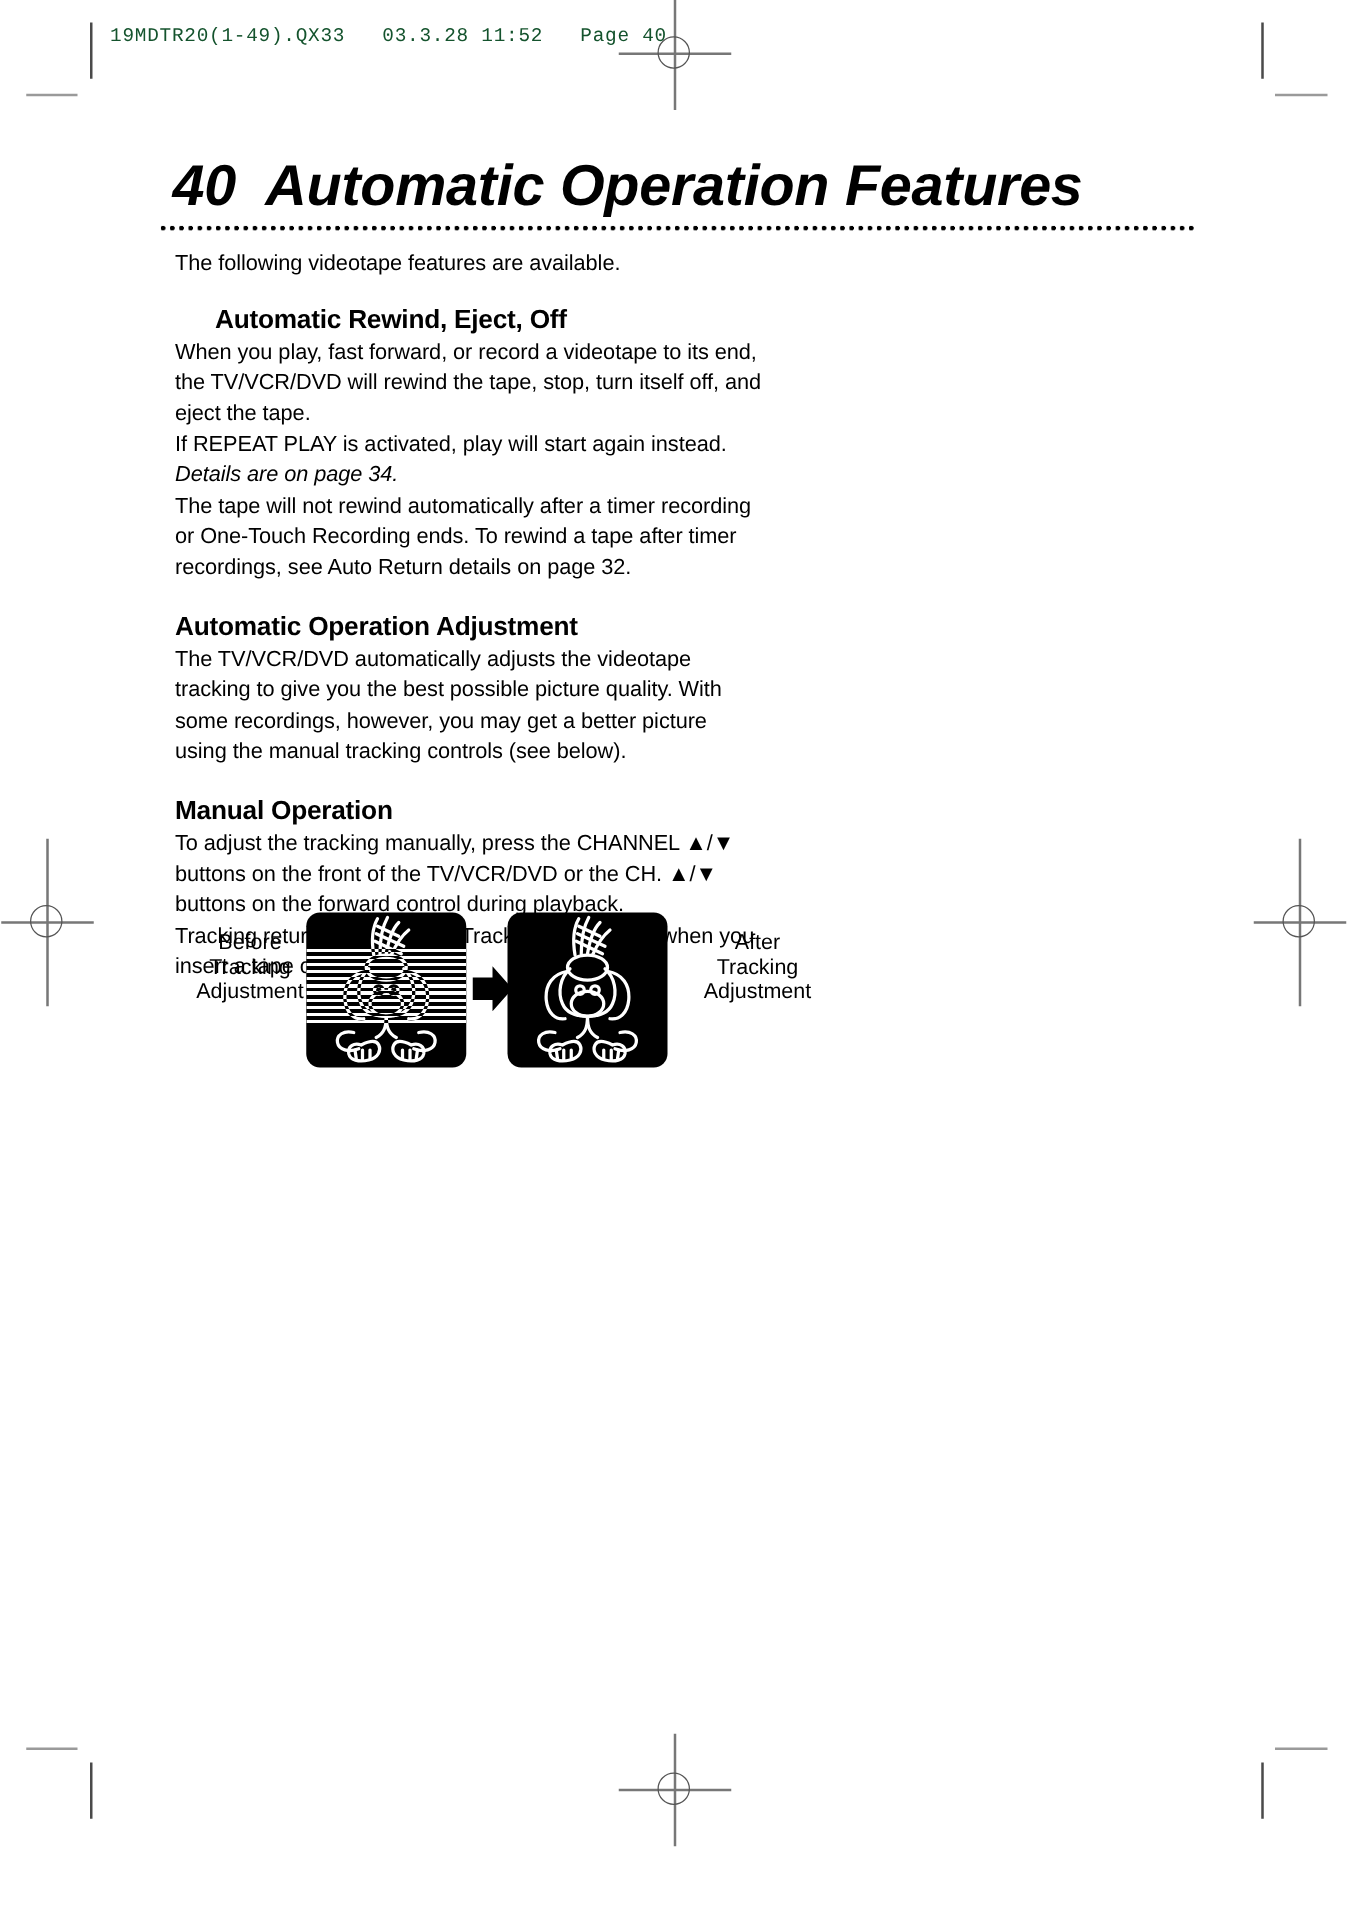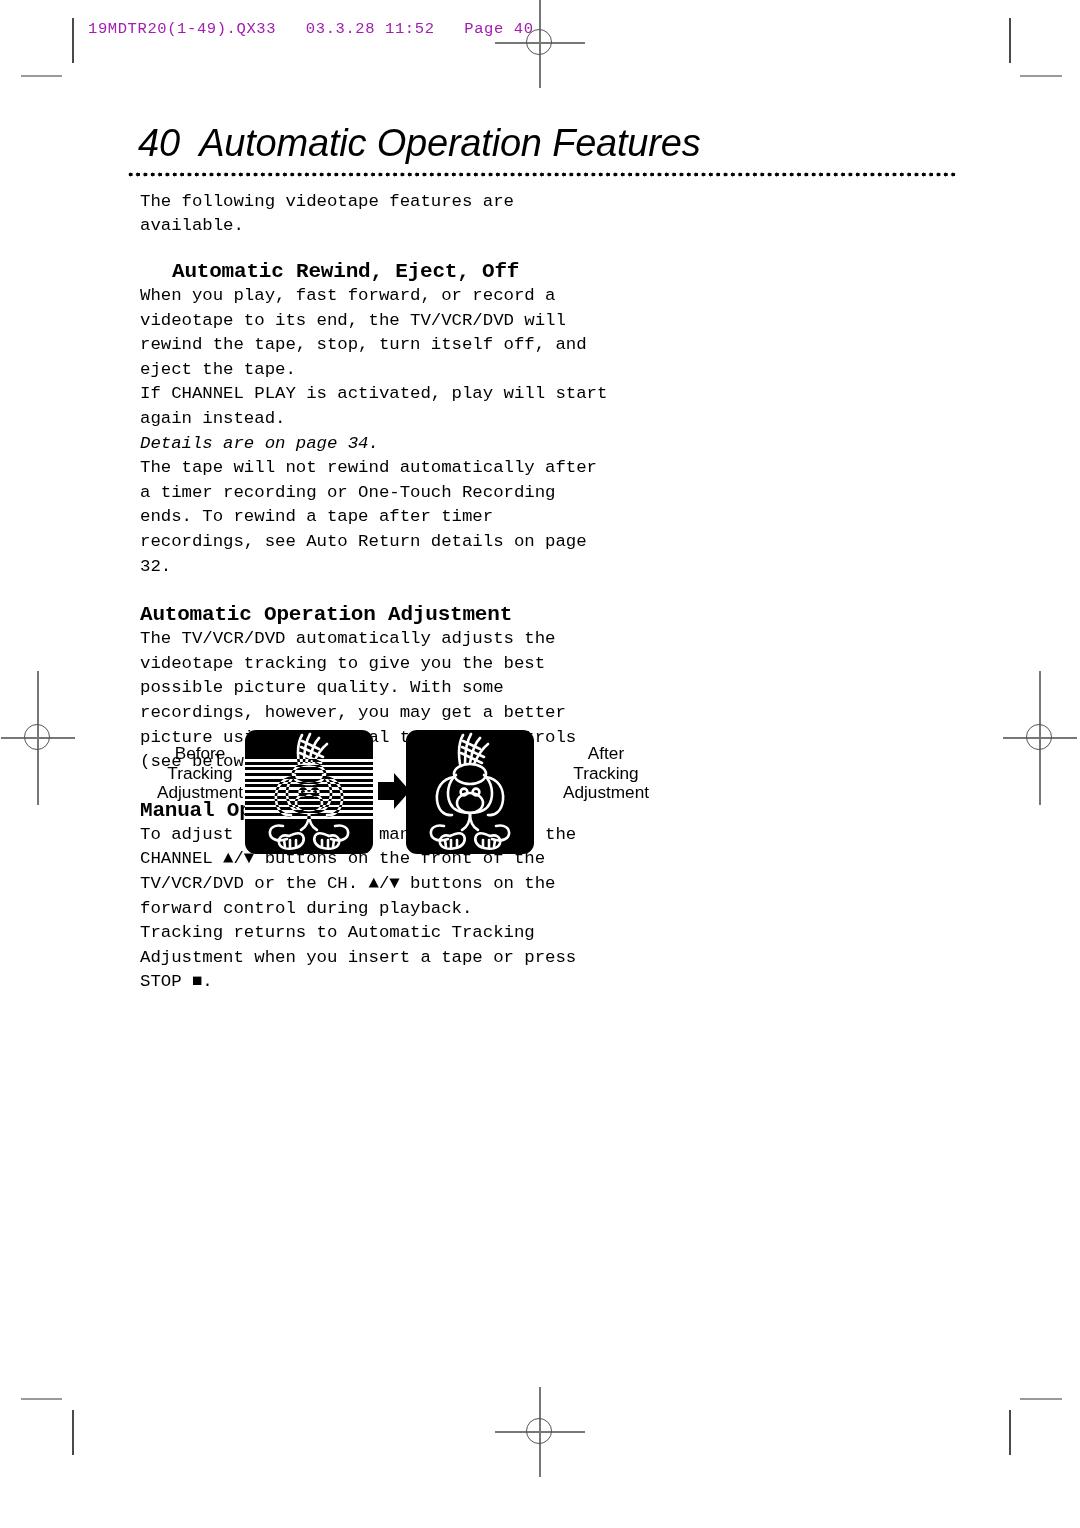--- a/index.html
+++ b/index.html
@@ -57,54 +57,53 @@
 
   
   .slug {
     position: absolute;
     left: 88px;
     top: 20px;
     font-family: "Liberation Mono", monospace;
     font-size: 15.5px;
     letter-spacing: 0.6px;
     white-space: pre;
-    color: #a21caf;
+    color: #14532d;
   }
 
   
   .content {
     position: absolute;
     left: 128px;
     top: 124px;
     width: 830px;
   }
 
   .page-title {
-    font-size: 38px;
-    font-weight: normal;
+    font-size: 46px;
+    font-weight: bold;
     font-style: italic;
     letter-spacing: -0.2px;
     line-height: 1.05;
     margin: 0 0 8px 10px;
     white-space: pre;
   }
 
   .dot-rule {
     width: 828px;
     height: 5px;
     margin-bottom: 13px;
     background-image: radial-gradient(circle at 2.5px 2.5px, #000 1.9px, transparent 2.1px);
     background-size: 7.35px 5px;
     background-repeat: repeat-x;
   }
 
   .body-col {
     margin-left: 12px;
     width: 470px;
-    font-family: Liberation Mono, monospace;
   }
 
   p.body {
     margin: 0;
     font-size: 17.4px;
     line-height: 24.6px;
     letter-spacing: -0.05px;
   }
   p.body.note { font-style: italic; }
 
@@ -214,21 +213,21 @@
   <h1 class="page-title">40  Automatic Operation Features</h1>
 
   <div class="dot-rule"></div>
 
   <div class="body-col">
 
     <p class="body">The following videotape features are available.</p>
 
     <h2 class="section first">Automatic Rewind, Eject, Off</h2>
     <p class="body">When you play, fast forward, or record a videotape to its end, the TV/VCR/DVD will rewind the tape, stop, turn itself off, and eject the tape.</p>
-    <p class="body">If CHANNEL PLAY is activated, play will start again instead.</p>
+    <p class="body">If REPEAT PLAY is activated, play will start again instead.</p>
     <p class="body note">Details are on page 34.</p>
     <p class="body">The tape will not rewind automatically after a timer recording or One-Touch Recording ends. To rewind a tape after timer recordings, see Auto Return details on page 32.</p>
 
     <h2 class="section">Automatic Operation Adjustment</h2>
     <p class="body">The TV/VCR/DVD automatically adjusts the videotape tracking to give you the best possible picture quality. With some recordings, however, you may get a better picture using the manual tracking controls (see below).</p>
 
     <h2 class="section">Manual Operation</h2>
     <p class="body">To adjust the tracking manually, press the CHANNEL ▲/▼ buttons on the front of the TV/VCR/DVD or the CH. ▲/▼ buttons on the forward control during playback.</p>
     <p class="body">Tracking returns to Automatic Tracking Adjustment when you insert a tape or press STOP ■.</p>
 

